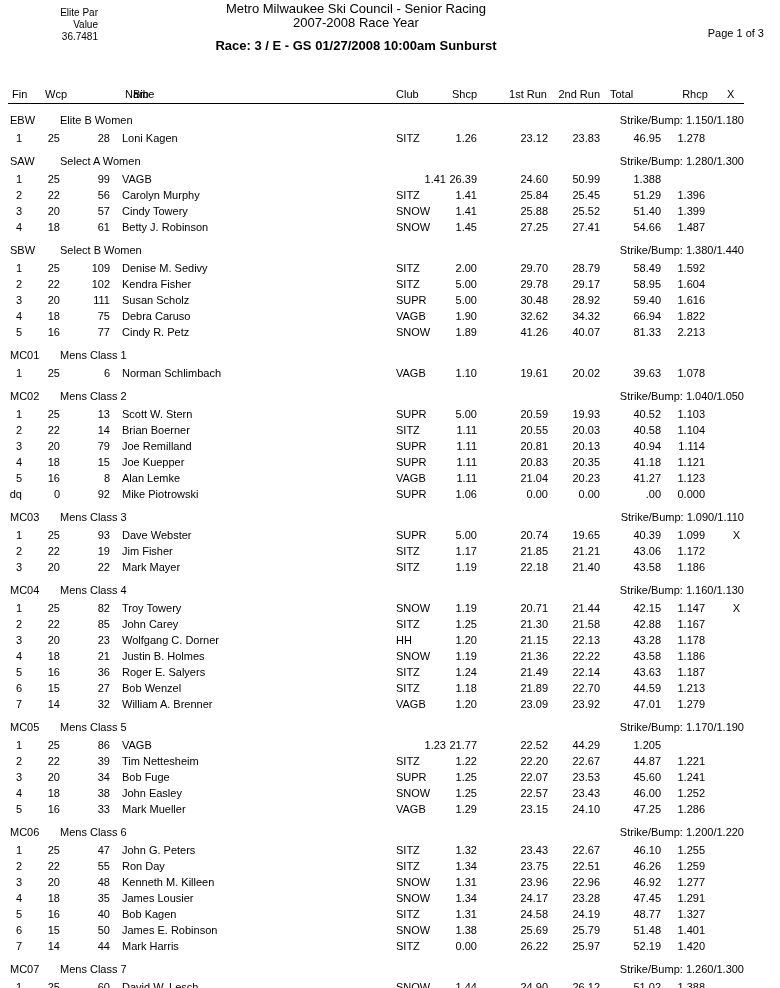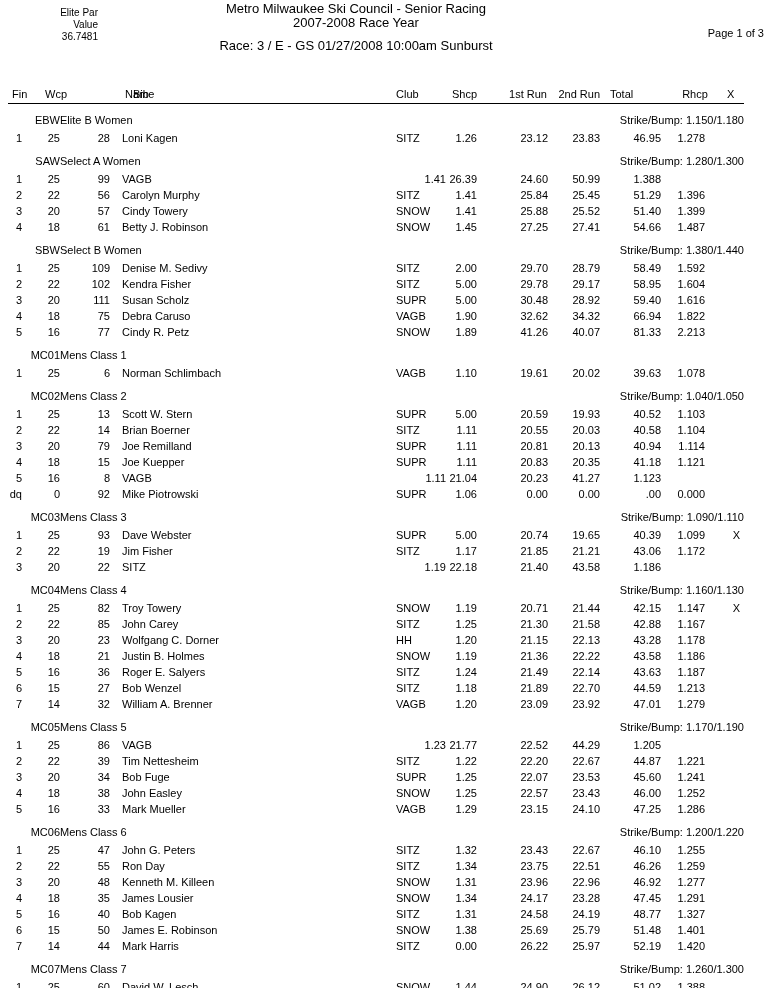--- a/index.html
+++ b/index.html
@@ -9,37 +9,37 @@
     color: #000000;
     font-family: "Liberation Sans", "DejaVu Sans", sans-serif;
     position: relative;
   }
   .page { position: absolute; inset: 0; background: #fff; }
 
   
   .titles { position: absolute; left: 0; top: 2px; width: 712px; text-align: center; }
   .title-main  { font-size: 13px; line-height: 14px; }
   .title-year  { font-size: 13px; line-height: 14px; }
-  .title-race  { font-size: 13px; line-height: 14px; margin-top: 9px; }
+  .title-race  { font-size: 13px; line-height: 14px; margin-top: 9px; font-weight: bold; }
   .elite-par { position: absolute; left: 16px; top: 7px; width: 82px; text-align: right;
                font-size: 10px; line-height: 12px; }
   .page-num { position: absolute; right: 16px; top: 27px; font-size: 11px; }
 
   
   .col-headers { position: absolute; left: 0; top: 88px; width: 780px; height: 14px; font-size: 11px; }
   .col-headers span { position: absolute; top: 0; white-space: nowrap; }
   .header-rule { position: absolute; left: 8px; top: 103px; width: 736px; height: 0;
                  border-top: 1px solid #000; }
 
   
   #sections { position: absolute; left: 8px; top: 112px; width: 736px; font-size: 11px; }
   .section { margin-top: 7px; }
   .section:first-child { margin-top: 0; }
   .sec-header { display: flex; height: 16px; line-height: 16px; margin-bottom: 2px; white-space: nowrap; }
-  .sec-code { width: 52px; padding-left: 2px; text-align: right; }
+  .sec-code { width: 52px; padding-left: 2px; }
   .sec-name { flex: 1 1 auto; }
   .sec-strike { margin-left: auto; text-align: right; }
   .row { display: grid; height: 16px; line-height: 16px; white-space: nowrap;
          grid-template-columns: 14px 38px 50px 12px 274px 50px 31px 71px 52px 61px 44px 39px; }
   .row span { overflow: hidden; }
   .c-r { text-align: right; }
   .c-l { text-align: left; }
   .c-x { text-align: right; padding-right: 4px; }
 </style>
 </head>
@@ -317,20 +317,21 @@
           <span class="c-r">20.35</span>
           <span class="c-r">41.18</span>
           <span class="c-r">1.121</span>
           <span class="c-x"></span>
         </div>
         <div class="row">
           <span class="c-r">5</span>
           <span class="c-r">16</span>
           <span class="c-r">8</span>
           <span class="c-sp"></span>
+          <span class="c-l">Alan Lemke</span>
           <span class="c-l">VAGB</span>
           <span class="c-r">1.11</span>
           <span class="c-r">21.04</span>
           <span class="c-r">20.23</span>
           <span class="c-r">41.27</span>
           <span class="c-r">1.123</span>
           <span class="c-x"></span>
         </div>
         <div class="row">
           <span class="c-r">dq</span>
@@ -379,20 +380,21 @@
           <span class="c-r">21.21</span>
           <span class="c-r">43.06</span>
           <span class="c-r">1.172</span>
           <span class="c-x"></span>
         </div>
         <div class="row">
           <span class="c-r">3</span>
           <span class="c-r">20</span>
           <span class="c-r">22</span>
           <span class="c-sp"></span>
+          <span class="c-l">Mark Mayer</span>
           <span class="c-l">SITZ</span>
           <span class="c-r">1.19</span>
           <span class="c-r">22.18</span>
           <span class="c-r">21.40</span>
           <span class="c-r">43.58</span>
           <span class="c-r">1.186</span>
           <span class="c-x"></span>
         </div>
       </div>
       <div class="section">

